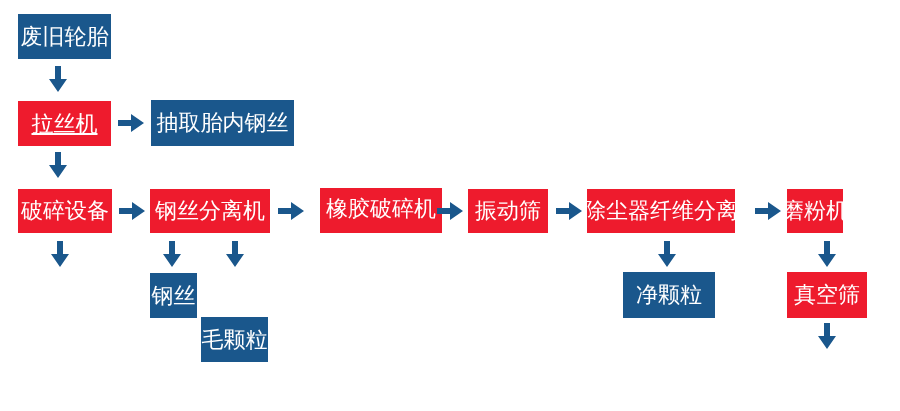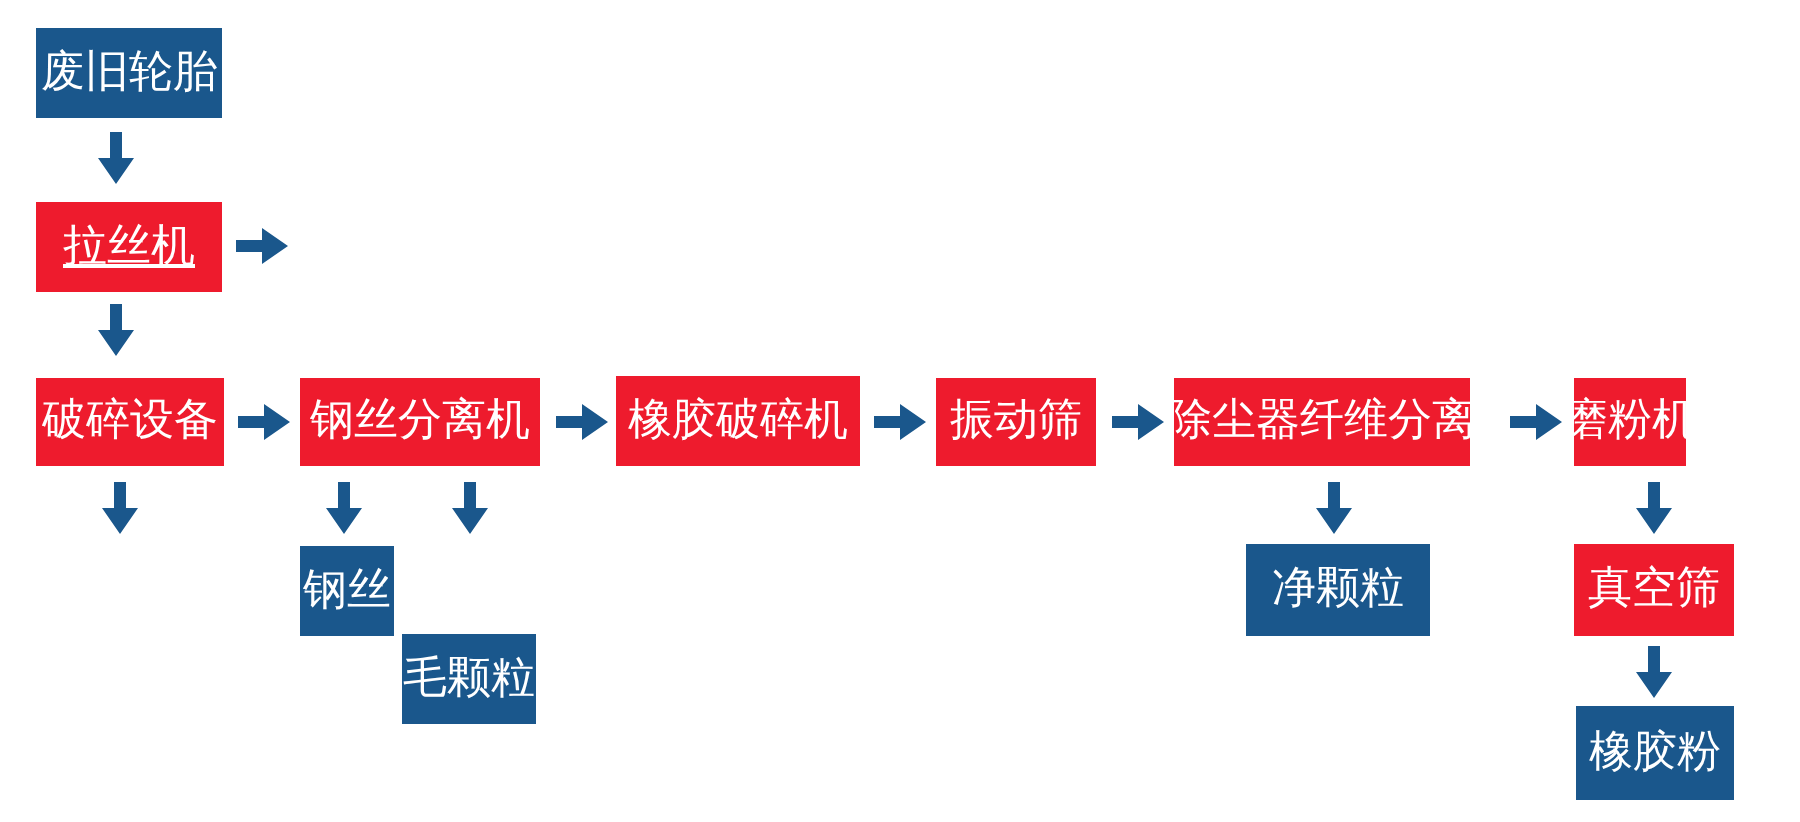--- a/index.html
+++ b/index.html
@@ -29,34 +29,34 @@
   .arrow { position: absolute; }
   .arrow svg { display: block; }
 </style>
 </head>
 <body>
 
 <div class="stage">
 
   <div class="node blue" style="left:18px;  top:14px;  width:93px;  height:45px;">废旧轮胎</div>
   <div class="node red" style="left:18px;  top:101px; width:93px;  height:45px;text-decoration:underline;">拉丝机</div>
+  <div class="node blue" style="left:151px; top:100px; width:143px; height:46px;">抽取胎内钢丝</div>
   <div class="node red" style="left:18px;  top:189px; width:94px;  height:44px;">破碎设备</div>
 
   <div class="node blue" style="left:150px; top:273px; width:47px;  height:45px;">钢丝</div>
   <div class="node red" style="left:150px; top:189px; width:120px; height:44px;">钢丝分离机</div>
   <div class="node blue" style="left:201px; top:273px; width:67px;  height:45px;margin-top:44px;">毛颗粒</div>
 
-  <div class="node red" style="left:308px; top:188px; width:122px; height:45px;">橡胶破碎机</div>
+  <div class="node red" style="left:320px; top:188px; width:122px; height:45px;font-family:Liberation Mono, monospace;">橡胶破碎机</div>
   <div class="node red" style="left:468px; top:189px; width:80px;  height:44px;">振动筛</div>
   <div class="node red" style="left:587px; top:189px; width:148px; height:44px;">除尘器纤维分离</div>
   <div class="node blue" style="left:623px; top:272px; width:92px;  height:46px;">净颗粒</div>
 
   <div class="node red" style="left:787px; top:189px; width:56px;  height:44px;">磨粉机</div>
   <div class="node red" style="left:787px; top:272px; width:80px;  height:46px;">真空筛</div>
-  <div class="node blue" style="left:788px; top:353px; width:79px;  height:47px;">橡胶粉</div>
 
   <div class="arrow" style="left:118px; top:113px;">
     <svg width="26" height="20" viewBox="0 0 26 20">
         <path d="M0 7 H13 V1 L26 10 L13 19 V13 H0 Z" fill="#1a578c"></path>
       </svg>
   </div>
   <div class="arrow" style="left:119px; top:201px;">
     <svg width="26" height="20" viewBox="0 0 26 20">
         <path d="M0 7 H13 V1 L26 10 L13 19 V13 H0 Z" fill="#1a578c"></path>
       </svg>

